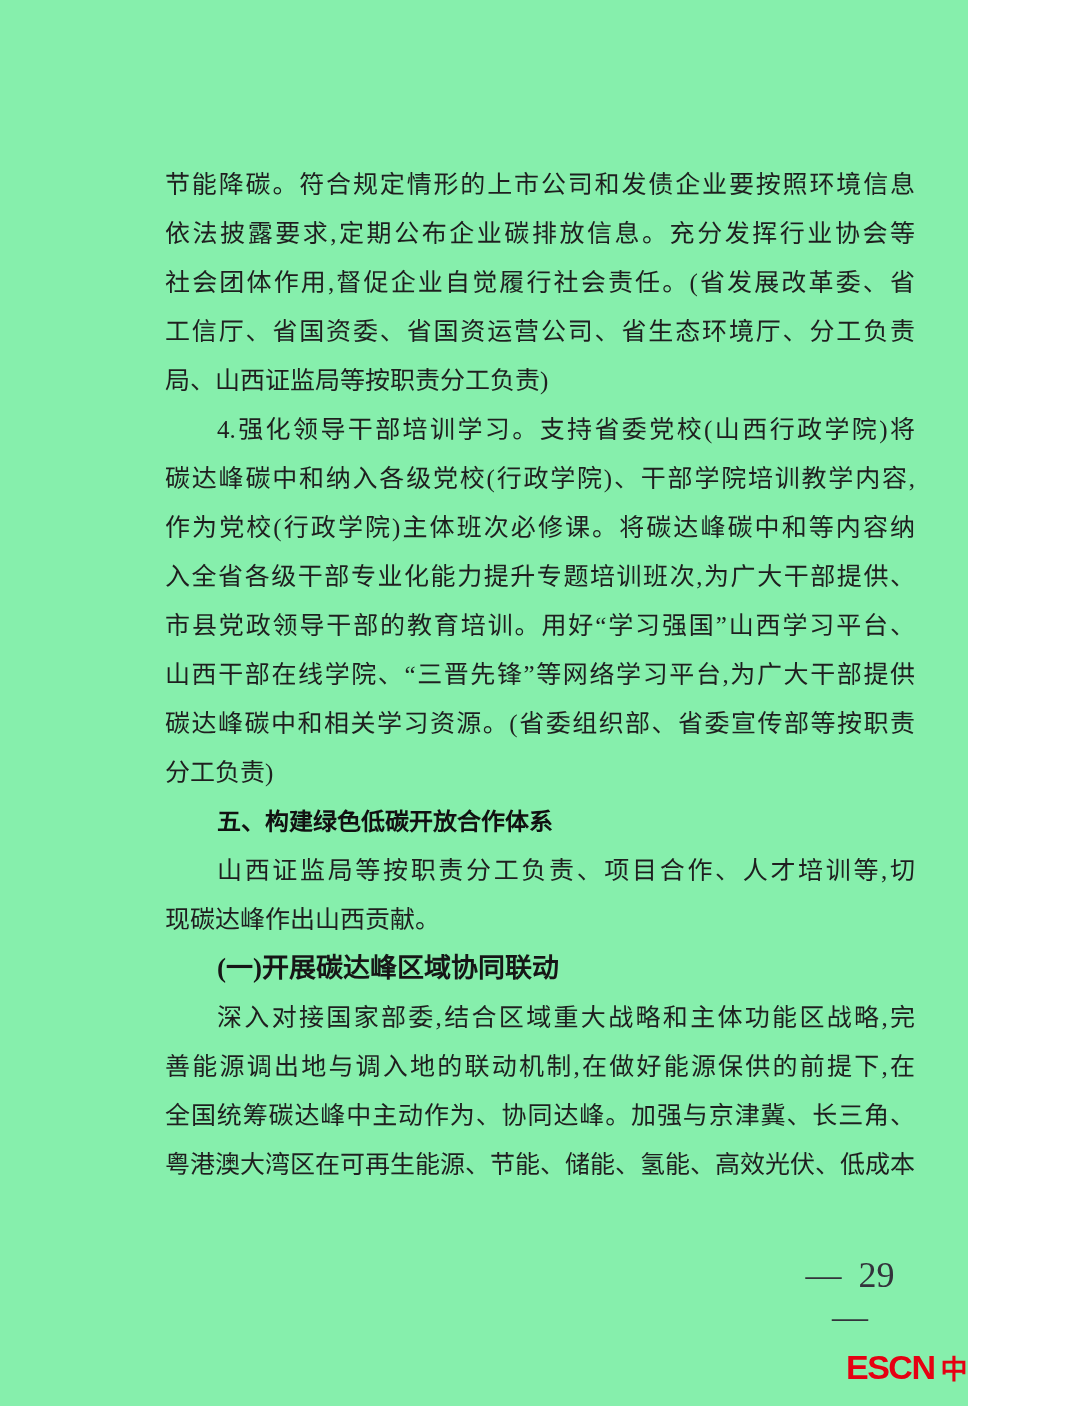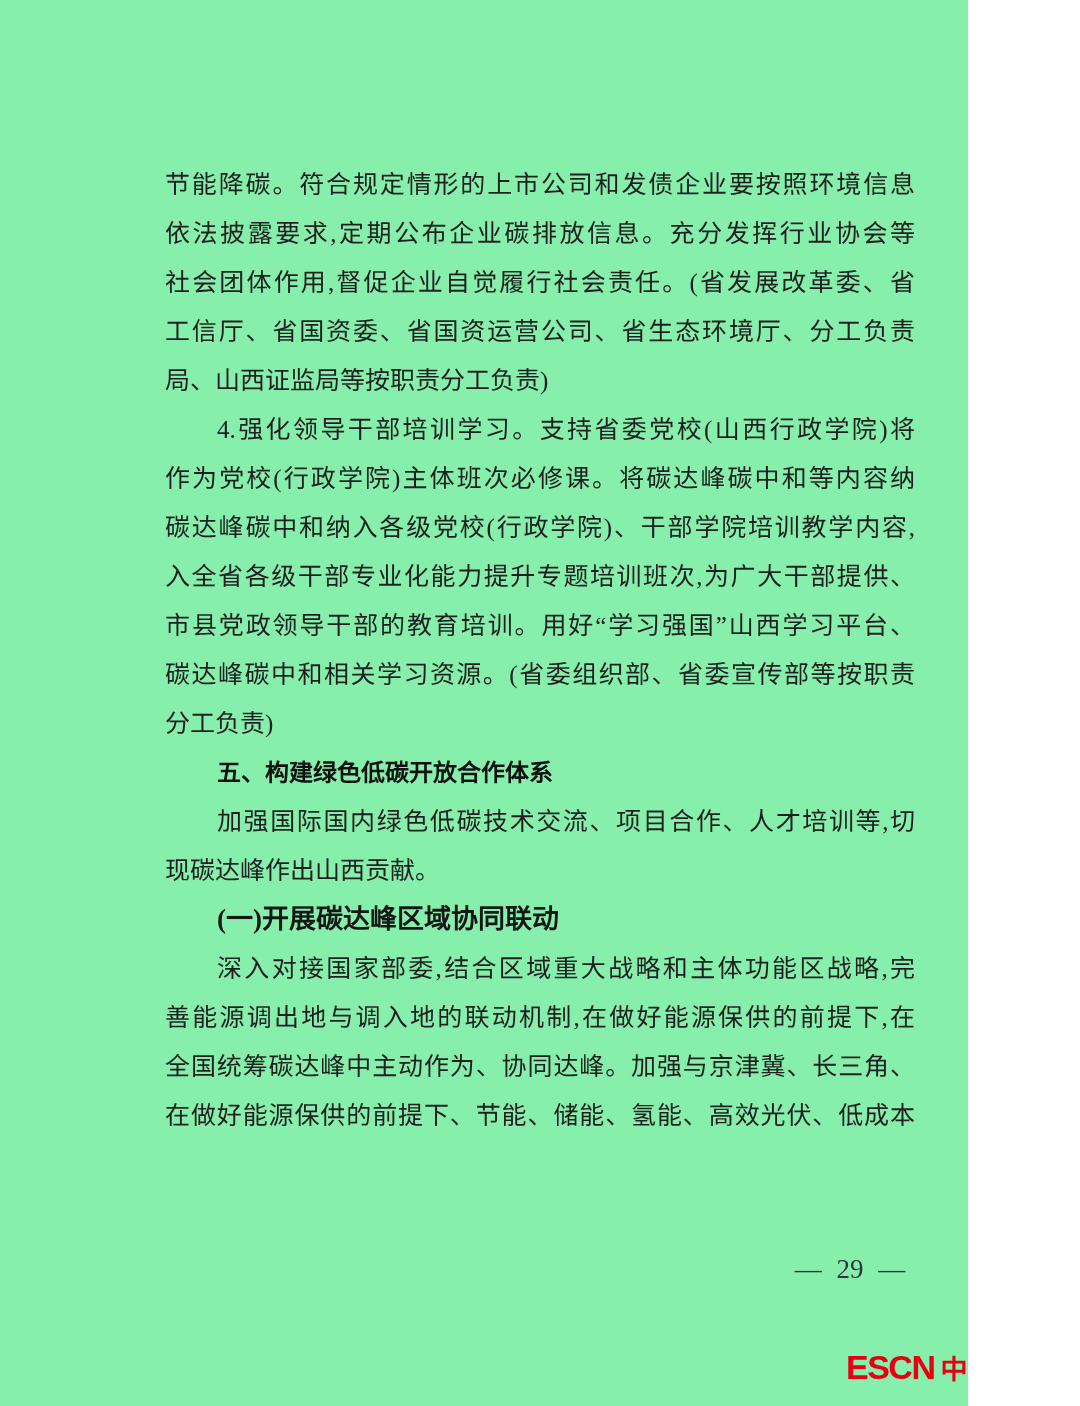--- a/index.html
+++ b/index.html
@@ -57,21 +57,21 @@
     font-size: 27px;
     color: #161616;
     text-indent: 52px;
   }
   .page-number {
     position: absolute;
     top: 1254px;
     left: 780px;
     width: 140px;
     text-align: center;
-    font-size: 27px;
+    font-size: 36px;
     color: #33333b;
     word-spacing: 8px;
     font-family: "Liberation Serif", "DejaVu Serif", serif;
   }
   .brand-watermark {
     position: absolute;
     left: 846px;
     top: 1348px;
     display: flex;
     align-items: baseline;
@@ -97,34 +97,35 @@
 
 <div class="page">
 
   <div class="text-block">
     <div class="line j">节能降碳。符合规定情形的上市公司和发债企业要按照环境信息</div>
     <div class="line j">依法披露要求,定期公布企业碳排放信息。充分发挥行业协会等</div>
     <div class="line j">社会团体作用,督促企业自觉履行社会责任。(省发展改革委、省</div>
     <div class="line j">工信厅、省国资委、省国资运营公司、省生态环境厅、分工负责</div>
     <div class="line last">局、山西证监局等按职责分工负责)</div>
     <div class="line j first">4.强化领导干部培训学习。支持省委党校(山西行政学院)将</div>
+    <div class="line j">碳达峰碳中和纳入各级党校(行政学院)、干部学院培训教学内容,</div>
     <div class="line j">作为党校(行政学院)主体班次必修课。将碳达峰碳中和等内容纳</div>
-    <div class="line j">碳达峰碳中和纳入各级党校(行政学院)、干部学院培训教学内容,</div>
     <div class="line j">入全省各级干部专业化能力提升专题培训班次,为广大干部提供、</div>
     <div class="line j">市县党政领导干部的教育培训。用好“学习强国”山西学习平台、</div>
+    <div class="line j">山西干部在线学院、“三晋先锋”等网络学习平台,为广大干部提供</div>
     <div class="line j">碳达峰碳中和相关学习资源。(省委组织部、省委宣传部等按职责</div>
     <div class="line last">分工负责)</div>
     <div class="line h1">五、构建绿色低碳开放合作体系</div>
-    <div class="line j first">加强国际国内绿色低碳技术交流、项目合作、人才培训等,切</div>
+    <div class="line j first">山西证监局等按职责分工负责、项目合作、人才培训等,切</div>
     <div class="line last">现碳达峰作出山西贡献。</div>
     <div class="line h2">(一)开展碳达峰区域协同联动</div>
     <div class="line j first">深入对接国家部委,结合区域重大战略和主体功能区战略,完</div>
     <div class="line j">善能源调出地与调入地的联动机制,在做好能源保供的前提下,在</div>
     <div class="line j">全国统筹碳达峰中主动作为、协同达峰。加强与京津冀、长三角、</div>
-    <div class="line j">在做好能源保供的前提下、节能、储能、氢能、高效光伏、低成本</div>
+    <div class="line j">粤港澳大湾区在可再生能源、节能、储能、氢能、高效光伏、低成本</div>
   </div>
 
   <div class="page-number">— 29 —</div>
 
   <div class="brand-watermark">
     <span class="brand-en">ESCN</span>
     <span class="brand-zh">中国储能网</span>
   </div>
 
 </div>

